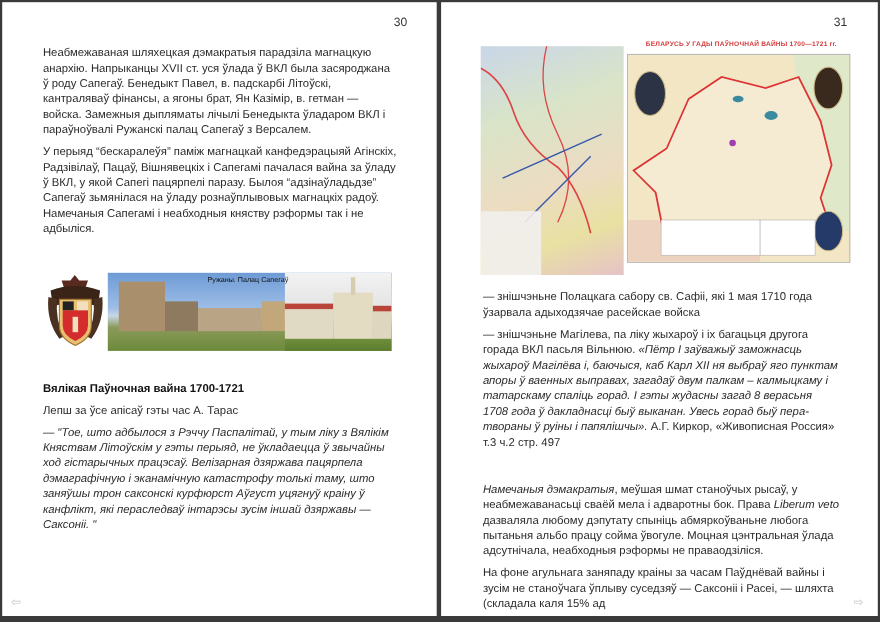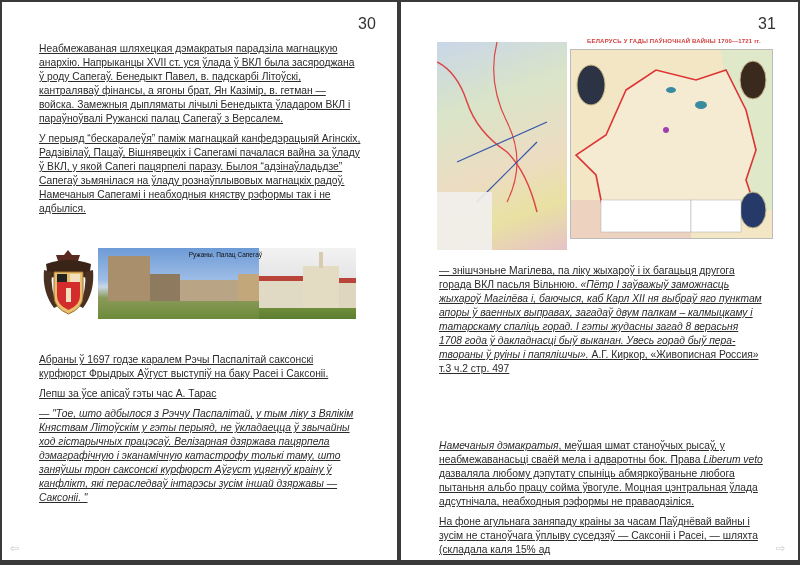--- a/index.html
+++ b/index.html
@@ -3,29 +3,29 @@
 <meta charset="utf-8">
 <style>
   * { box-sizing: border-box; margin: 0; padding: 0; }
   html, body { width: 800px; height: 565px; overflow: hidden; background: #3a3a3a; }
   body { position: relative; font-family: "Liberation Sans", sans-serif; color: #2b2b2b; }
 
   .page { position: absolute; top: 2px; height: 558px; background: #ffffff; overflow: hidden; }
   .page-left { left: 2px; width: 395px; }
   .page-right { left: 401px; width: 397px; }
 
-  .page-num { position: absolute; top: 13px; font-size: 16px; color: #333; }
+  .page-num { position: absolute; top: 13px; font-size: 11px; color: #333; }
   .page-left .page-num { left: 356px; }
   .page-right .page-num { left: 357px; }
 
   .content { position: absolute; left: 37px; width: 322px; font-size: 10.3px; line-height: 14px; }
   .page-right .content { left: 38px; width: 324px; }
 
   h2 { font-size: 10.3px; font-weight: bold; color: #111; line-height: 14px; }
-  p { margin-top: 6px; text-decoration: underline; }
+  p { margin-top: 6px; }
   .it { font-style: italic; }
 
   
   .img-strip { position: absolute; left: 38px; top: 244px; width: 316px; height: 73px; }
   .coat { position: absolute; left: 0; top: 2px; width: 57px; height: 70px; }
   .photo { position: absolute; left: 58px; top: 2px; width: 258px; height: 71px; overflow: hidden;
            background: linear-gradient(#6e9bd6 0%, #9dbde6 45%, #c9d7e6 55%, #8b9a5a 70%, #6c8a3a 100%); }
   .photo .ruin { position: absolute; background: #b49a78; }
   .photo .caption { position: absolute; right: 94px; top: 3px; font-size: 6.5px; color: #111; }
   .photo .right-part { position: absolute; left: 161px; top: 0; width: 97px; height: 71px;
@@ -79,21 +79,21 @@
         <div style="position:absolute;left:44px;top:18px;width:36px;height:42px;background:#e3dbc2;"></div>
         <div style="position:absolute;left:60px;top:4px;width:4px;height:16px;background:#d6ccb0;"></div>
         <div style="position:absolute;left:80px;top:34px;width:17px;height:26px;background:#ded6bf;"></div>
         <div style="position:absolute;left:80px;top:30px;width:17px;height:5px;background:#b8443a;"></div>
       </div>
       <div class="caption">Ружаны. Палац Сапегаў</div>
     </div>
   </div>
 
   <div class="content" style="top:345px;">
-    <p>Абраны ў 1697 годзе каралем Рэчы Паспалітай саксонскі курфюрст Фрыдрых Аўгуст выступіў на баку Расеі і Саксоніі.</p>
+    <h2>Вялікая Паўночная вайна 1700-1721</h2>
     <p>Лепш за ўсе апісаў гэты час А. Тарас</p>
     <p class="it">—  "Тое, што адбылося з Рэччу Паспалітай, у тым ліку з Вялікім Княствам Літоўскім у гэты перыяд, не ўкладаецца ў звычайны ход гістарычных працэсаў. Велізарная дзяржава пацярпела дэмаграфічную і эканамічную катастрофу толькі таму, што заняўшы трон саксонскі курфюрст Аўгуст уцягнуў краіну ў канфлікт, які пераследваў інтарэсы зусім іншай дзяржавы — Саксоніі. "</p>
   </div>
 
   <div class="nav-arrow">⇦</div>
 </div>
 
 <div class="page page-right">
   <div class="page-num">31</div>
 
@@ -120,20 +120,21 @@
         <ellipse cx="20" cy="35" rx="14" ry="20" fill="#2c3344" stroke="#c9b98a"></ellipse>
         <ellipse cx="182" cy="30" rx="13" ry="19" fill="#3a2a1e" stroke="#c9b98a"></ellipse>
         <ellipse cx="182" cy="160" rx="13" ry="18" fill="#263a6a" stroke="#c9b98a"></ellipse>
         <rect x="30" y="150" width="90" height="32" fill="#ffffff" stroke="#aaa" stroke-width="0.5"></rect>
         <rect x="120" y="150" width="50" height="32" fill="#ffffff" stroke="#aaa" stroke-width="0.5"></rect>
       </svg>
     </div>
   </div>
 
   <div class="content" style="top:256px;">
+    <p>— знішчэньне Полацкага сабору св. Сафіі, які 1 мая 1710 года ўзарвала адыходзячае расейскае войска</p>
     <p><span>— знішчэньне Магілева, па ліку жыхароў і іх багацьця другога горада ВКЛ пасьля Вільнюю.  </span><span class="it">«Пётр І заўважыў заможнасць жыхароў Магілёва і, баючыся, каб Карл XII ня выбраў яго пунктам апоры ў ваенных выправах, загадаў двум палкам – калмыцкаму  і татарскаму спаліць горад. І гэты жудасны загад 8 верасьня 1708 года ў дакладнасці быў выканан. Увесь горад быў пера­твораны ў руіны і папялішчы».</span><span> А.Г. Киркор, «Живописная Россия» т.3 ч.2 стр. 497</span></p>
   </div>
 
   <div class="content" style="top:431px;">
     <p><span class="it">Намечаныя дэмакратыя</span><span>, меўшая шмат станоўчых рысаў, у неабмежаванасьці сваёй  мела і адваротны бок. Права </span><span class="it">Liberum veto</span><span> дазваляла любому дэпутату спыніць абмяркоўваньне любога пытаньня альбо працу сойма ўвогуле. Моцная цэнтральная ўлада адсутнічала, неабходныя рэформы не праваодзіліся.</span></p>
     <p>На фоне агульнага заняпаду краіны за часам Паўднёвай вайны і зусім не станоўчага ўплыву суседзяў — Саксоніі і Расеі, — шляхта (складала каля 15% ад</p>
   </div>
 
   <div class="nav-arrow">⇨</div>
 </div>

